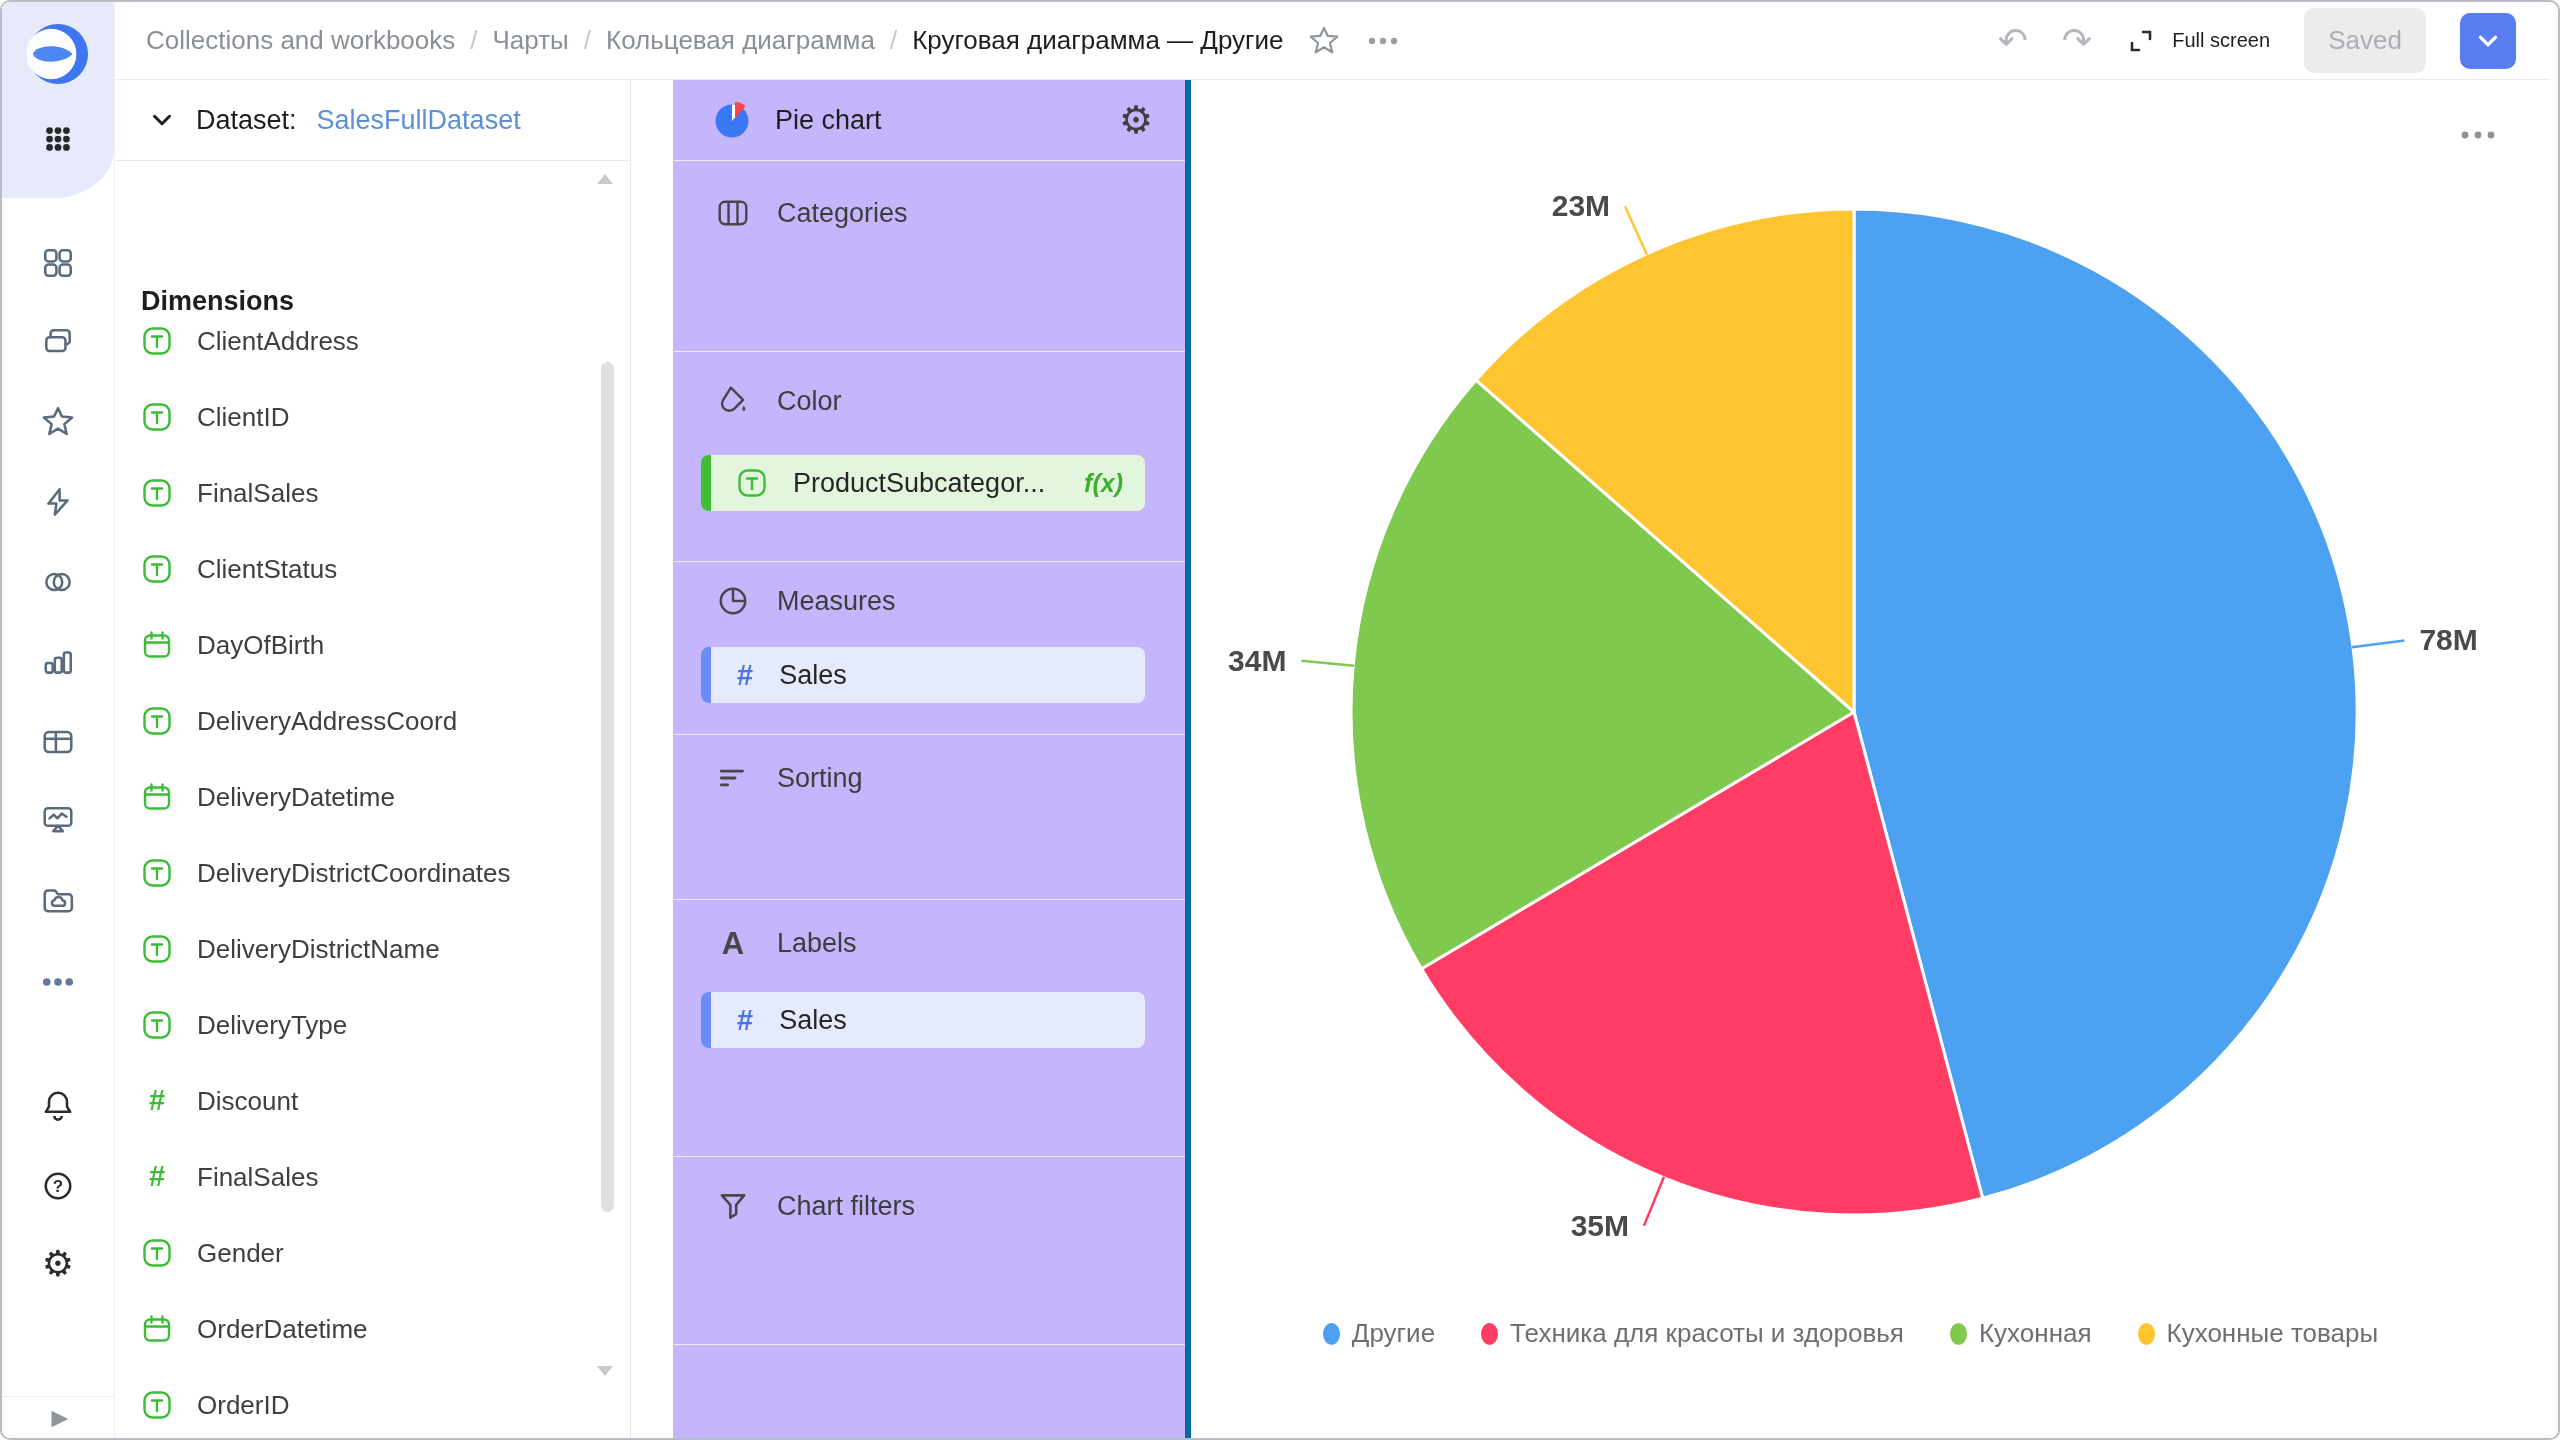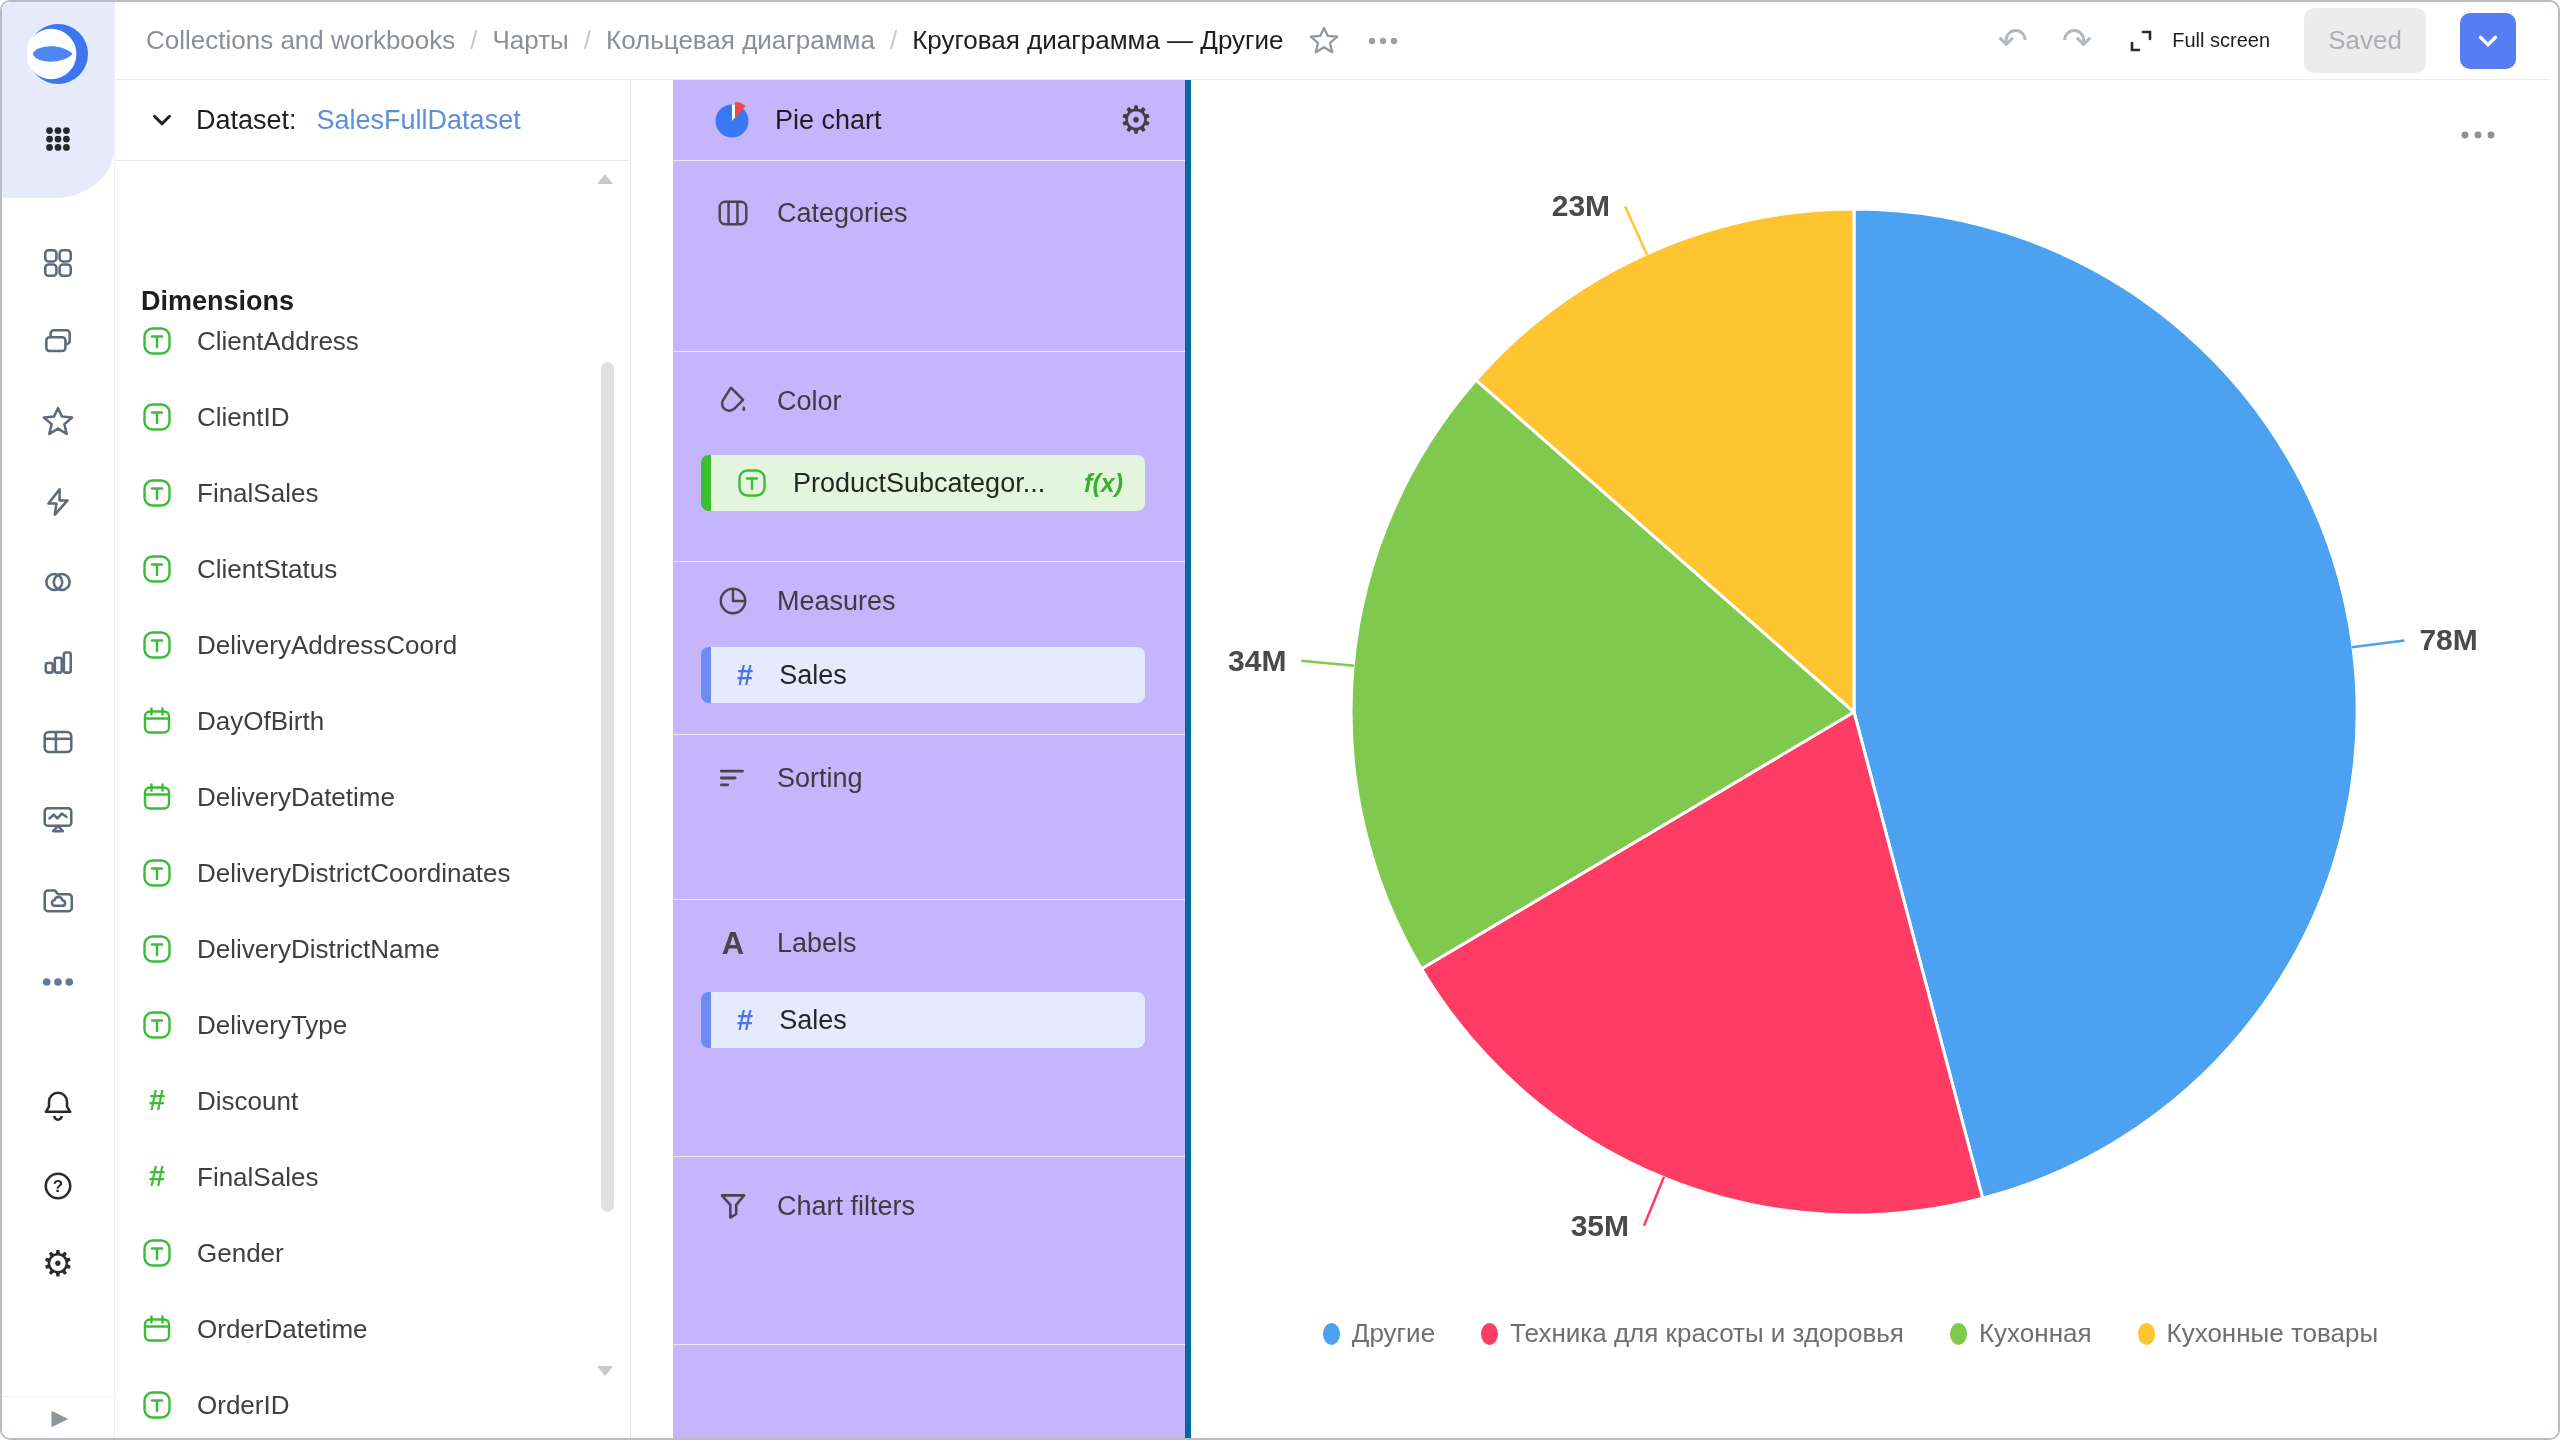--- a/index.html
+++ b/index.html
@@ -298,34 +298,34 @@
             <svg width="30" height="30" viewBox="0 0 30 30" fill="none" stroke="#3CBC36" stroke-width="2.4" stroke-linecap="round">
               <rect x="2.5" y="2.5" width="25" height="25" rx="8"></rect>
               <path d="M10 10.5 h10 M15 10.5 V21"></path>
             </svg>
           </span>
      <span class="dim-label">ClientStatus</span>
    </div>
         <div class="dim-row">
      <span class="dim-icon">
             <svg width="30" height="30" viewBox="0 0 30 30" fill="none" stroke="#3CBC36" stroke-width="2.4" stroke-linecap="round">
-              <rect x="2.5" y="2.5" width="25" height="25" rx="8"></rect>
-              <path d="M10 10.5 h10 M15 10.5 V21"></path>
-            </svg>
-          </span>
-     <span class="dim-label">DeliveryAddressCoord</span>
-   </div>
-        <div class="dim-row">
-     <span class="dim-icon">
-            <svg width="30" height="30" viewBox="0 0 30 30" fill="none" stroke="#3CBC36" stroke-width="2.4" stroke-linecap="round">
               <rect x="3" y="5.5" width="24" height="21" rx="5"></rect>
               <path d="M9.5 2.5 v6 M20.5 2.5 v6 M3 12.5 h24"></path>
             </svg>
           </span>
      <span class="dim-label">DayOfBirth</span>
+   </div>
+        <div class="dim-row">
+     <span class="dim-icon">
+            <svg width="30" height="30" viewBox="0 0 30 30" fill="none" stroke="#3CBC36" stroke-width="2.4" stroke-linecap="round">
+              <rect x="2.5" y="2.5" width="25" height="25" rx="8"></rect>
+              <path d="M10 10.5 h10 M15 10.5 V21"></path>
+            </svg>
+          </span>
+     <span class="dim-label">DeliveryAddressCoord</span>
    </div>
         <div class="dim-row">
      <span class="dim-icon">
             <svg width="30" height="30" viewBox="0 0 30 30" fill="none" stroke="#3CBC36" stroke-width="2.4" stroke-linecap="round">
               <rect x="3" y="5.5" width="24" height="21" rx="5"></rect>
               <path d="M9.5 2.5 v6 M20.5 2.5 v6 M3 12.5 h24"></path>
             </svg>
           </span>
      <span class="dim-label">DeliveryDatetime</span>
    </div>

